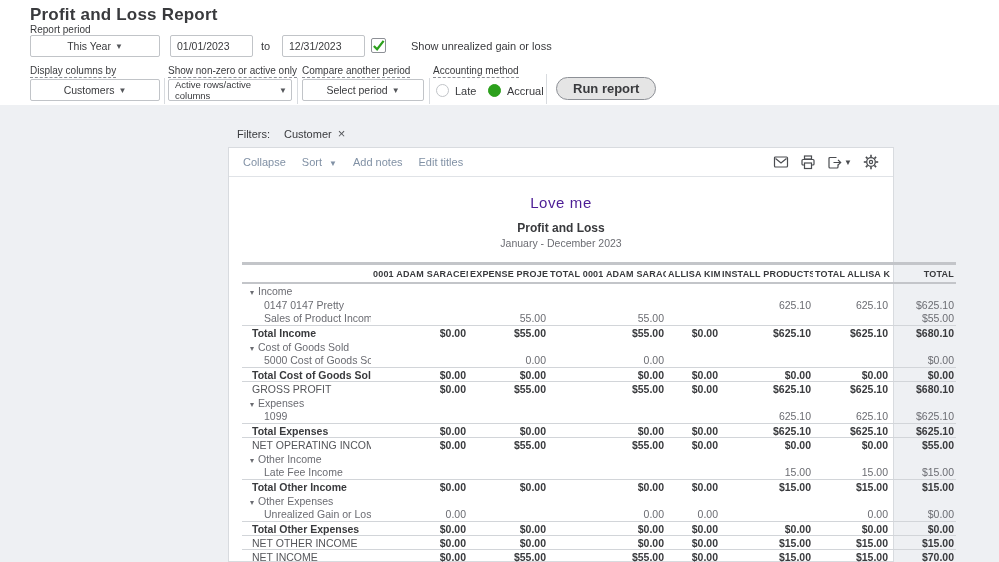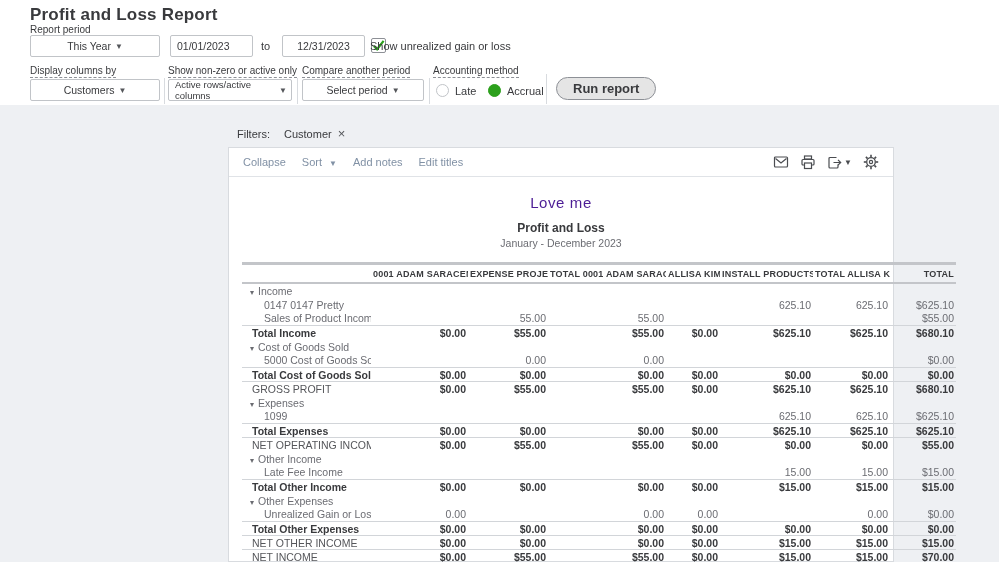--- a/index.html
+++ b/index.html
@@ -74,29 +74,29 @@
 
     <div class="ctl-label" style="left:30px; top:24px;"><span>Report period</span></div>
     <div class="select-box" style="left:30px; top:35px; width:130px;">
       <span>This Year</span>
       <span class="caret">▼</span>
     </div>
     <div class="input-box" style="left:170px; top:35px; width:83px;">
       <span>01/01/2023</span>
     </div>
     <div class="to-label" style="left:261px; top:40px;">to</div>
-    <div class="input-box" style="left:282px; top:35px; width:83px;justify-content:center;">
+    <div class="input-box" style="left:282px; top:35px; width:83px;">
       <span>12/31/2023</span>
     </div>
     <div class="checkbox" style="left:371px; top:38px;">
       <svg width="13" height="13" viewBox="0 0 14 14">
         <polyline points="2,7.5 5.5,11 12.5,2" fill="none" stroke="#2ca01c" stroke-width="2.4"></polyline>
       </svg>
     </div>
-    <div class="cb-label" style="left:370px; top:40px;">Show unrealized gain or loss</div>
+    <div class="cb-label" style="left:411px; top:40px;">Show unrealized gain or loss</div>
 
     <div class="ctl-label" style="left:30px; top:65px;"><span>Display columns by</span></div>
     <div class="select-box" style="left:30px; top:79px; width:130px;">
       <span>Customers</span>
       <span class="caret">▼</span>
     </div>
     <div class="vdiv" style="left:164px; top:78px; height:26px;"></div>
 
     <div class="ctl-label" style="left:168px; top:65px;"><span>Show non-zero or active only</span></div>
     <div class="select-box" style="left:168px; top:79px; width:124px; font-size:9.5px; padding:0 4px 0 6px;">

